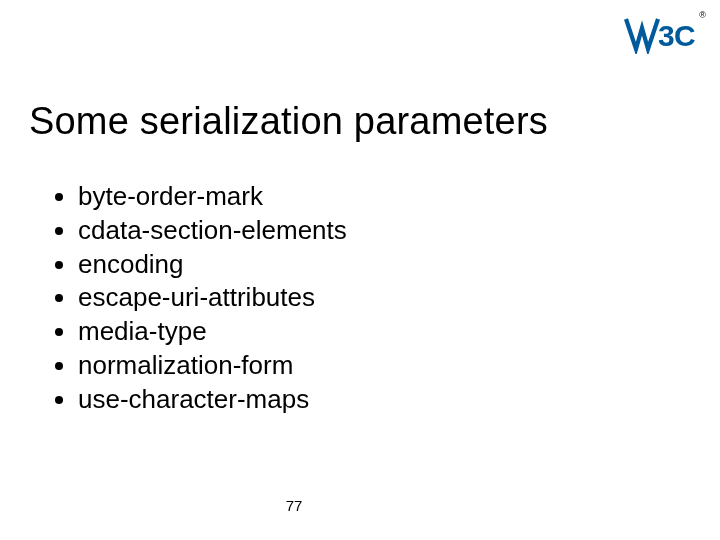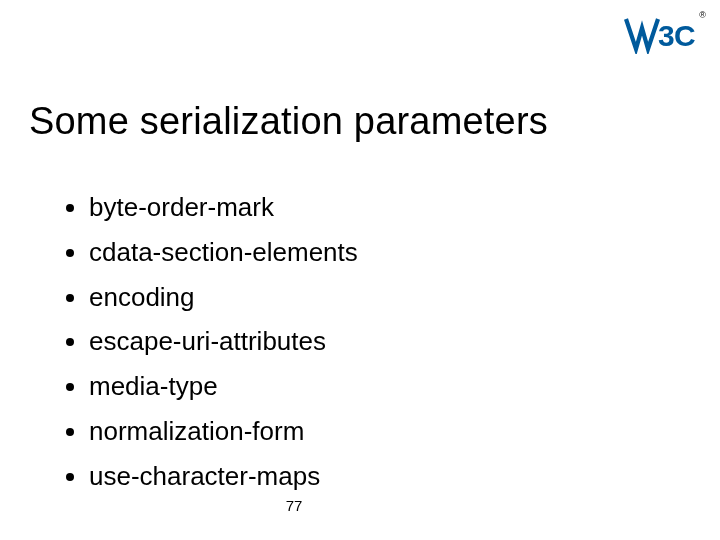--- a/index.html
+++ b/index.html
@@ -53,21 +53,21 @@
     right: 50px;
   }
   ul.params {
     list-style: disc;
     margin: 0;
     padding-left: 28px;
   }
   ul.params li {
     font-size: 26px;
     line-height: 1.3;
-    margin: 11px;
+    margin: 0;
     padding: 0;
   }
   .page-num {
     position: absolute;
     bottom: 26px;
     left: 0;
     width: 588px;
     text-align: center;
     font-size: 15px;
   }

